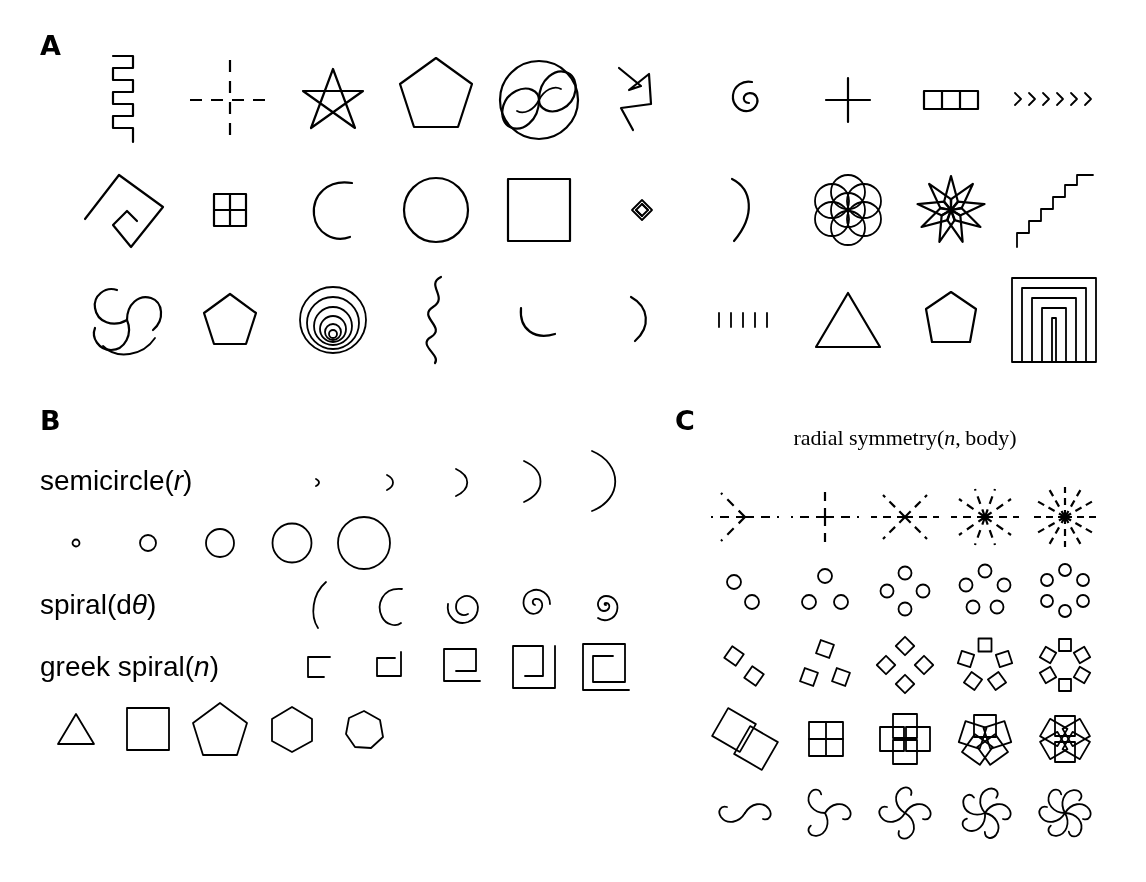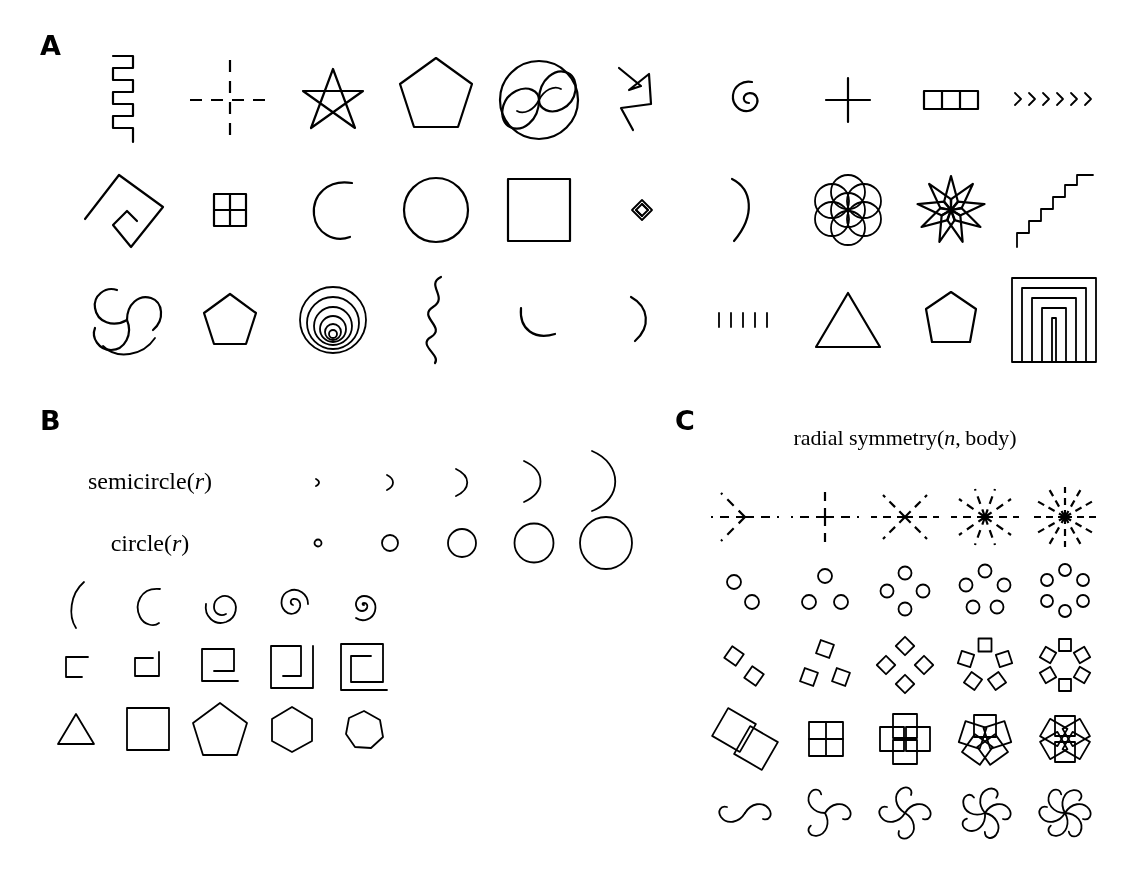--- a/index.html
+++ b/index.html
@@ -58,24 +58,24 @@
     left: 0px;
     top: 45px;
   }
   .rowB {
     display: flex;
     align-items: center;
     height: 62px;
   }
   .rowB .label {
     width: 220px;
-    text-align: center;
+    text-align: left;
     padding-right: 22px;
-    font-size: 24px;
-    font-family: Liberation Serif, serif;
+    font-size: 28px;
+    font-family: Liberation Sans, sans-serif;
     white-space: nowrap;
   }
   .rowB .label i { font-style: italic; }
   .rowB .cells {
     display: flex;
   }
   .cellB {
     width: 72px;
     height: 62px;
     display: flex;
@@ -370,21 +370,20 @@
           </div>
         <div class="cellB">
             <svg width="46" height="66" viewBox="0 0 46 66">
               <path class="s1" d="M9 3 C40 16 40 51 9 63"></path>
             </svg>
           </div>
       </div>
     </div>
 
     <div class="rowB">
-      <div class="label">circle(<i>r</i>)</div>
       <div class="cells">
         <div class="cellB">
             <svg width="20" height="20" viewBox="0 0 20 20">
               <circle class="s1" cx="10" cy="10" r="3.5"></circle>
             </svg>
           </div>
         <div class="cellB">
             <svg width="28" height="28" viewBox="0 0 28 28">
               <circle class="s1" cx="14" cy="14" r="8"></circle>
             </svg>
@@ -401,20 +400,21 @@
           </div>
         <div class="cellB">
             <svg width="60" height="60" viewBox="0 0 60 60">
               <circle class="s1" cx="30" cy="30" r="26"></circle>
             </svg>
           </div>
       </div>
     </div>
 
     <div class="rowB">
+      <div class="label">spiral(d<i>θ</i>)</div>
       <div class="cells">
         <div class="cellB">
             <svg width="44" height="58" viewBox="0 0 44 58">
               <path class="s1" d="M30 6 C16 18 14 40 22 52"></path>
             </svg>
           </div>
         <div class="cellB">
             <svg width="44" height="56" viewBox="0 0 44 56">
               <path class="s1" d="M34 12 C14 10 8 28 14 40 C18 48 28 50 33 46"></path>
             </svg>
@@ -431,20 +431,21 @@
           </div>
         <div class="cellB">
             <svg width="40" height="40" viewBox="0 0 40 40">
               <path class="s1" d="M20 20 C18 20 18 18 20 18 C23 18 24 21 23 23 C21 27 15 27 13 23 C10 18 14 11 20 11 C28 11 33 18 31 26 C29 34 19 38 12 33"></path>
             </svg>
           </div>
       </div>
     </div>
 
     <div class="rowB">
+      <div class="label">greek spiral(<i>n</i>)</div>
       <div class="cells">
         <div class="cellB">
             <svg width="40" height="40" viewBox="0 0 40 40">
               <path class="s1" d="M32 10 H10 V30 H26"></path>
             </svg>
           </div>
         <div class="cellB">
             <svg width="46" height="46" viewBox="0 0 46 46">
               <path class="s1" d="M34 8 V32 H10 V14 H28"></path>
             </svg>

